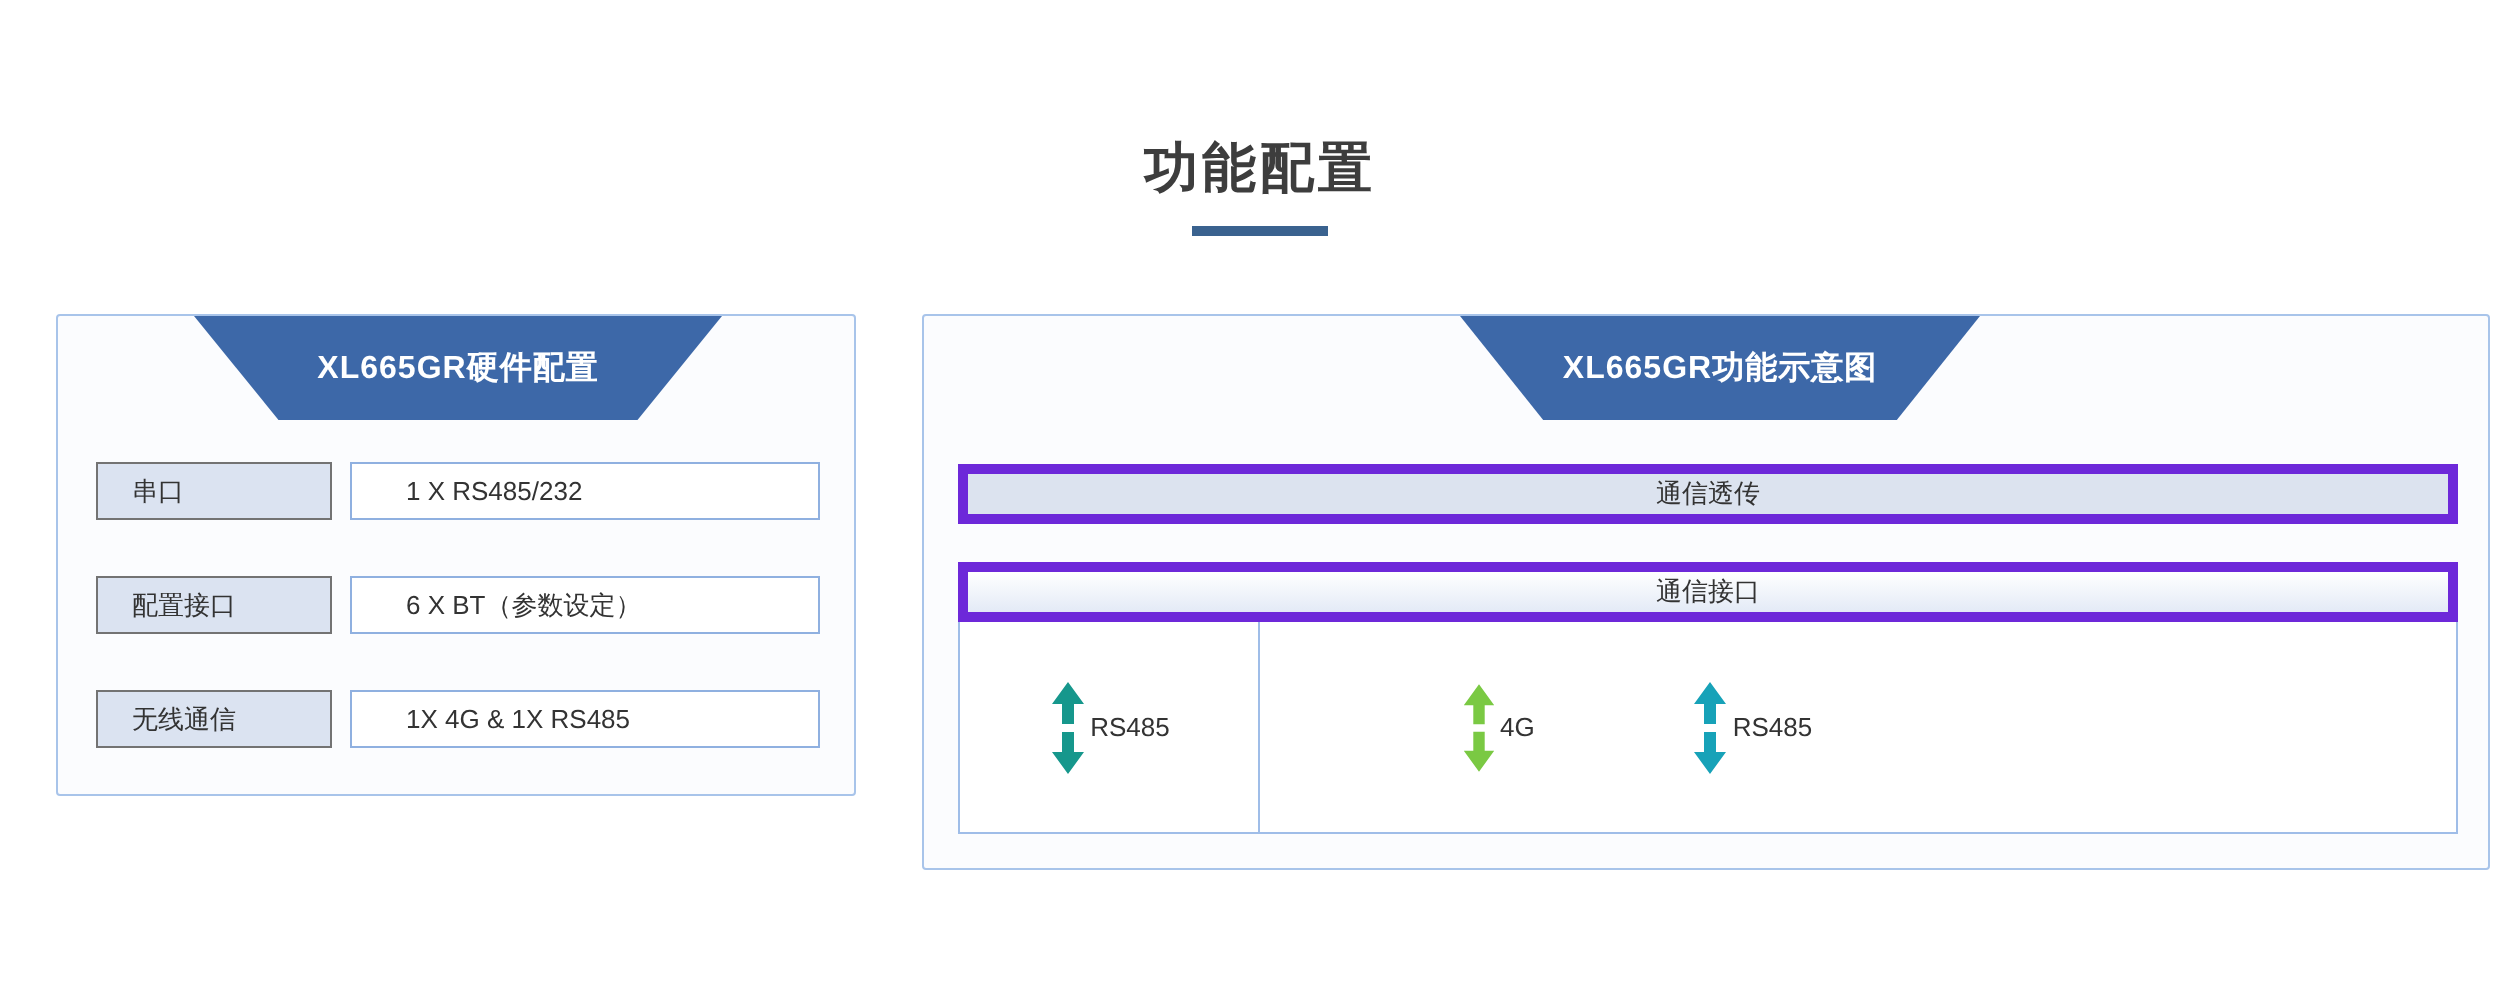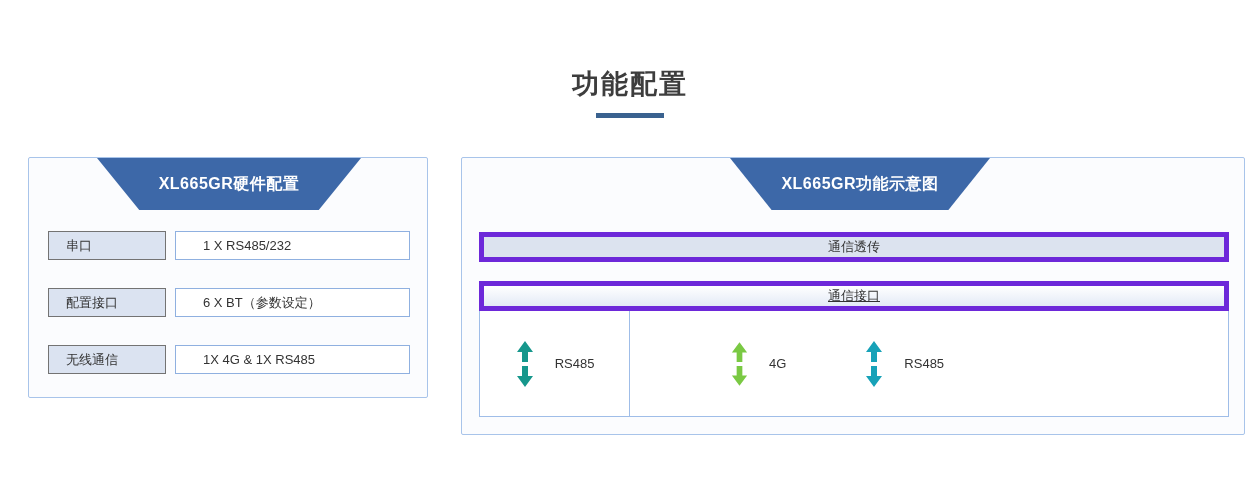--- a/index.html
+++ b/index.html
@@ -140,21 +140,20 @@
     justify-content: center;
     font-size: 13px;
     color: #333333;
     border: 5px solid #6d28d9;
   }
   .bar-transmit {
     background: #dce3ef;
   }
   .bar-interface {
     background: linear-gradient(180deg, #ffffff 0%, #e3eaf6 100%);
-    text-decoration: underline;
   }
   .bar-gap { height: 19px; }
 
   .cells {
     box-sizing: border-box;
     width: 100%;
     height: 106px;
     border: 1px solid #9fbde8;
     border-top: none;
     background: #ffffff;
@@ -168,21 +167,21 @@
     height: 100%;
   }
   .cell:last-child { border-right: none; }
   .cell-rs485   { width: 150px; justify-content: center; }
   .cell-bt      { width: 172px; justify-content: center; }
   .cell-wide    { flex: 1; padding-left: 100px; gap: 78px; }
 
   .port {
     display: flex;
     align-items: center;
-    gap: 20px;
+    gap: 1px;
   }
   .port-label {
     font-size: 13px;
     color: #333333;
     white-space: nowrap;
   }
   .arrow-icon { display: block; }
 </style>
 </head>
 <body>

